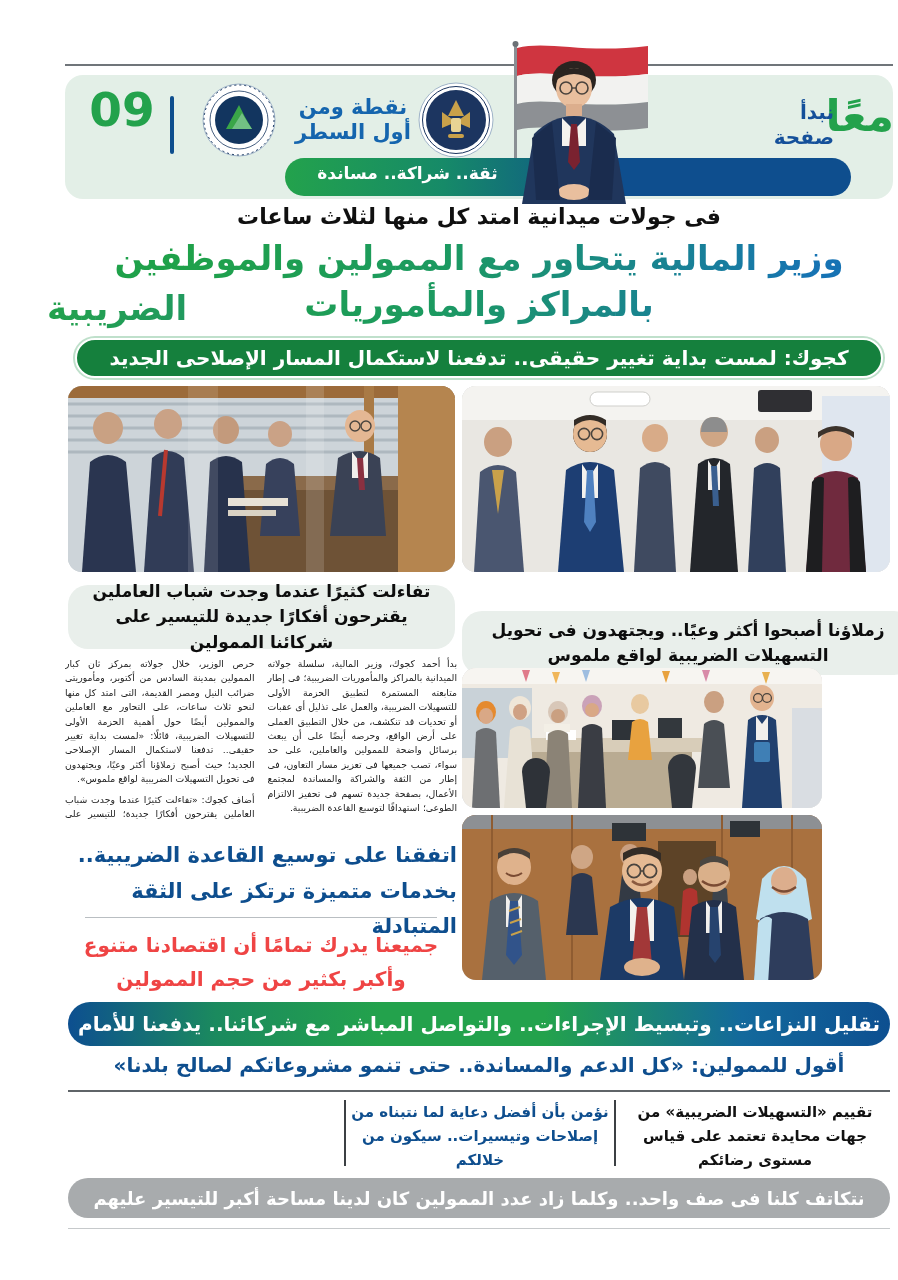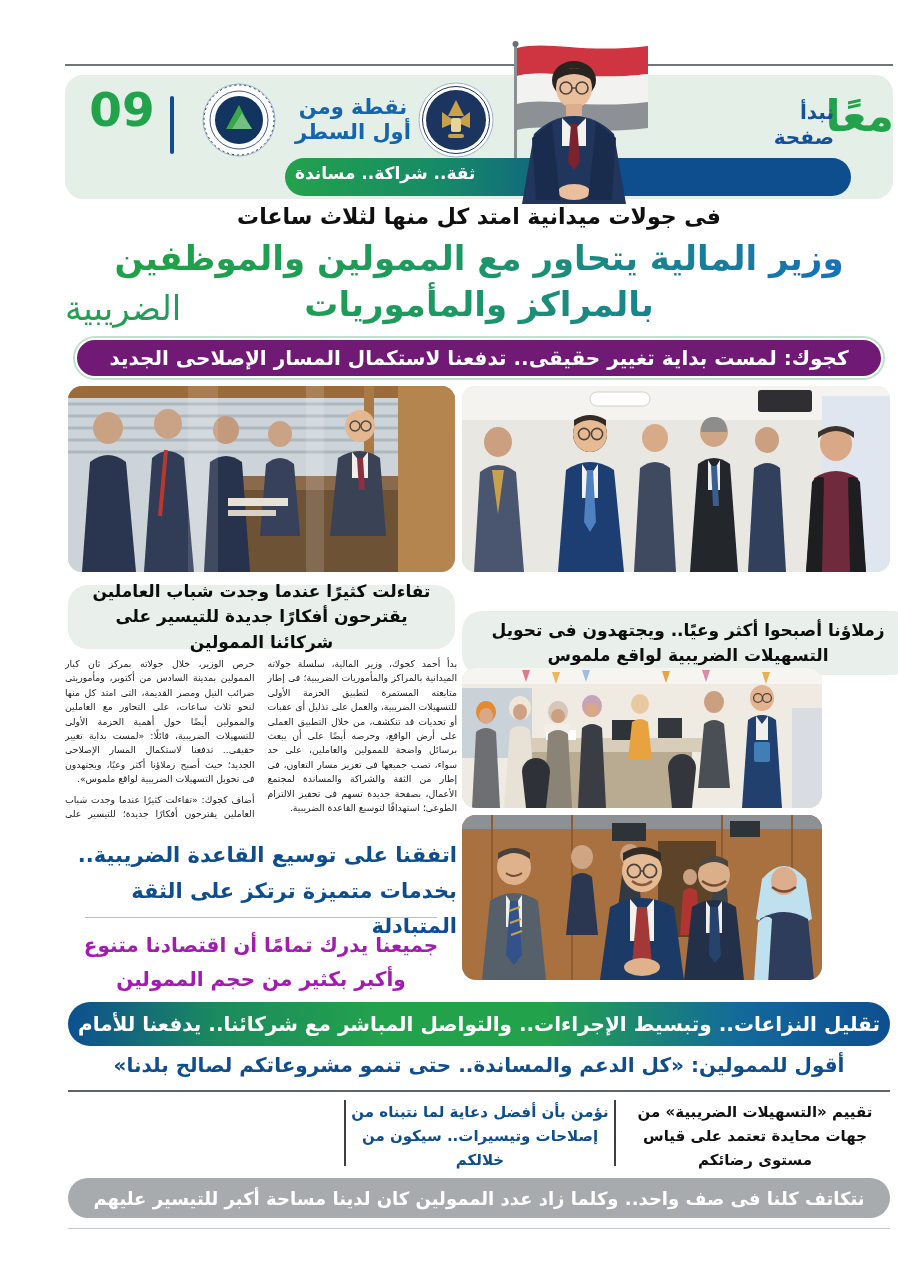--- a/index.html
+++ b/index.html
@@ -14,50 +14,50 @@
   .pagenum{left:78px;top:84px;width:88px;font-size:47px;font-weight:bold;color:#23a24c;text-align:center;line-height:1.1;}
   .numdiv{left:170px;top:96px;width:4px;height:58px;background:#0e4e8e;border-radius:2px;}
   .eta-logo{left:202px;top:83px;}
   .brand{left:294px;top:95px;width:118px;color:#1565ae;font-weight:bold;font-size:21px;line-height:1.2;text-align:center;}
   .mof-logo{left:418px;top:82px;}
   .flag{left:508px;top:40px;}
   .minister{left:512px;top:50px;z-index:3;}
   .tagline-big{left:836px;top:92px;width:58px;font-size:44px;font-weight:bold;color:#23a24c;text-align:center;line-height:1.1;z-index:2;}
   .tagline-small{left:742px;top:100px;width:92px;font-size:20px;font-weight:bold;color:#15509a;text-align:right;line-height:1.25;z-index:2;}
   .trust-pill{left:285px;top:158px;width:566px;height:38px;border-radius:19px;background:linear-gradient(90deg,#23a24c 0%,#168a68 28%,#0e4e8e 58%,#0e4e8e 100%);z-index:2;}
-  .trust-pill-text{left:295px;top:163px;width:225px;color:#fff;font-weight:bold;font-size:17px;text-align:left;z-index:4;}
+  .trust-pill-text{left:295px;top:163px;width:225px;color:#fff;font-weight:bold;font-size:17px;text-align:center;z-index:4;}
 
   
   .kicker{left:65px;top:204px;width:828px;text-align:center;font-size:22px;font-weight:bold;color:#101010;}
   .headline1{left:65px;top:236px;width:828px;text-align:center;font-size:34px;font-weight:bold;
              background:linear-gradient(100deg,#1fa14a 15%,#1c9a60 45%,#1673b4 90%);
              -webkit-background-clip:text;background-clip:text;color:transparent;line-height:1.35;}
-  .headline2{left:65px;top:286px;width:828px;text-align:left;font-size:34px;font-weight:normal;
+  .headline2{left:47px;top:286px;width:828px;text-align:left;font-size:34px;font-weight:bold;
              background:linear-gradient(100deg,#23a24c 0%,#1673b4 95%);
              -webkit-background-clip:text;background-clip:text;color:transparent;line-height:1.35;}
-  .sub-pill{left:75px;top:338px;width:808px;height:40px;border-radius:20px;background:#701a75;border:2px solid #ffffff;box-shadow:0 0 0 2px #bfe0cb;display:flex;align-items:center;justify-content:center;}
+  .sub-pill{left:75px;top:338px;width:808px;height:40px;border-radius:20px;background:#15803d;border:2px solid #ffffff;box-shadow:0 0 0 2px #bfe0cb;display:flex;align-items:center;justify-content:center;}
   .sub-pill span{color:#fff;font-weight:bold;font-size:20px;}
 
   
   .photo{border-radius:14px;overflow:hidden;background:#c7ccd1;}
   .ph1{left:68px;top:386px;width:387px;height:186px;}
   .ph2{left:462px;top:386px;width:428px;height:186px;}
   .cap{background:#e9efeb;border-radius:20px;display:flex;align-items:center;justify-content:center;padding:6px 18px;text-align:center;font-weight:bold;font-size:17px;color:#0d0d0d;line-height:1.5;}
   .cap1{left:68px;top:585px;width:387px;height:64px;}
   .cap2{left:462px;top:611px;width:452px;height:64px;}
 
   
   .article{left:65px;top:657px;width:392px;height:174px;column-count:2;column-gap:13px;direction:rtl;overflow:hidden;}
   .article p{margin:0 0 6px 0;font-size:9.3px;line-height:1.55;text-align:justify;color:#1b1b1b;}
   .ph3{left:462px;top:668px;width:360px;height:140px;}
   .ph4{left:462px;top:815px;width:360px;height:165px;}
 
   .mid-blue{left:65px;top:838px;width:392px;text-align:right;font-size:21px;font-weight:bold;color:#0e4e8e;line-height:1.7;}
   .mid-div{left:85px;top:917px;width:352px;height:1px;background:#b9bec2;}
-  .mid-green{left:65px;top:928px;width:392px;text-align:center;font-size:20px;font-weight:bold;color:#a21caf;line-height:1.7;}
+  .mid-green{left:65px;top:928px;width:392px;text-align:center;font-size:20px;font-weight:bold;color:#ef4444;line-height:1.7;}
 
   
   .band-bar{left:68px;top:1002px;width:822px;height:44px;border-radius:22px;
             background:linear-gradient(90deg,#0d4f90 0%,#1b8a5e 18%,#23a24c 38%,#23a24c 58%,#13699c 82%,#0d4f90 100%);
             display:flex;align-items:center;justify-content:center;}
   .band-bar span{color:#fff;font-weight:bold;font-size:20px;}
   .blue-quote{left:68px;top:1053px;width:822px;text-align:center;font-size:20px;font-weight:bold;color:#0e4e8e;}
   .div-a{left:68px;top:1090px;width:822px;height:2px;background:#5f6468;}
 
   

